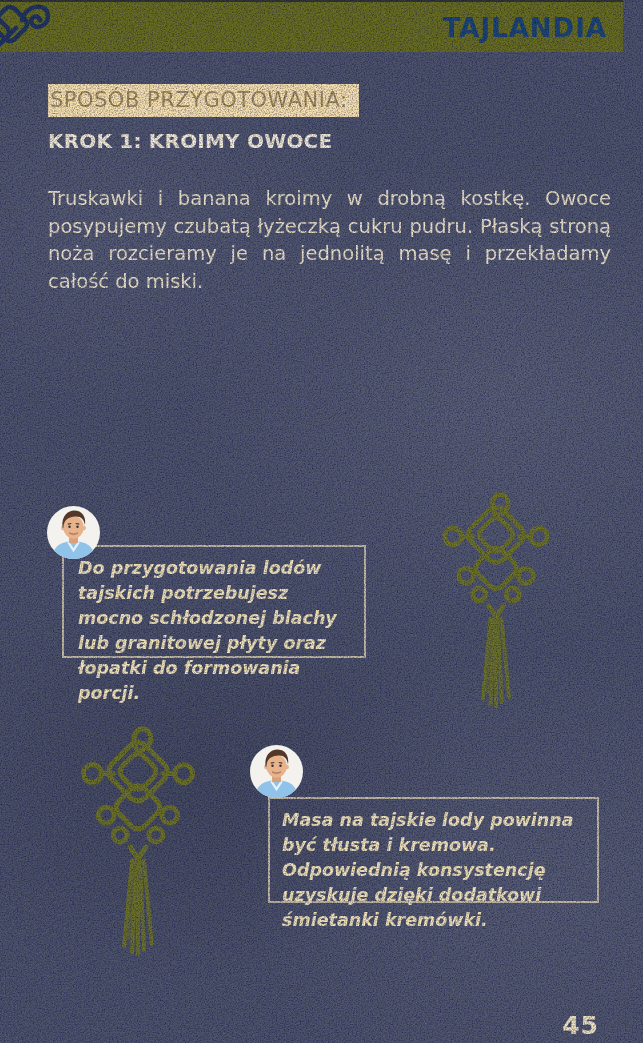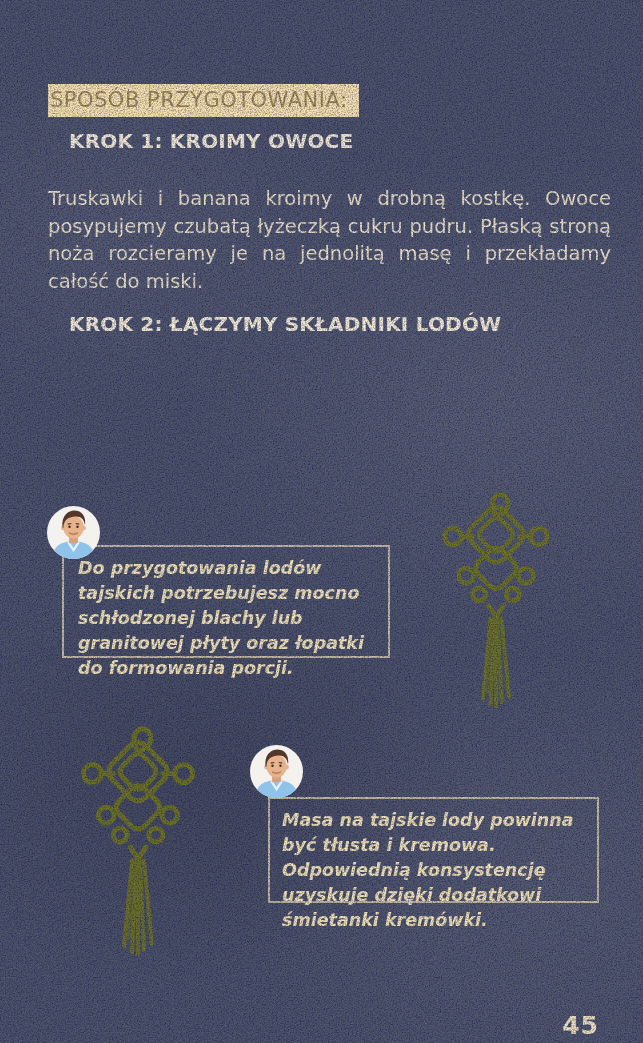--- a/index.html
+++ b/index.html
@@ -29,33 +29,33 @@
   .badge{
     position:absolute;left:48px;top:84px;z-index:2;
     background:#f7e2ad;color:#a18b58;
     font-size:21px;padding:4px 11px 5px 2px;letter-spacing:0.5px;
   }
   .steps{
     position:absolute;left:48px;top:129px;width:563px;z-index:2;
   }
   .step{margin-bottom:17px;}
   .step-heading{
-    font-size:20px;font-weight:bold;color:#f4ecd4;margin-bottom:3px;letter-spacing:0.2px;margin-left:21px;
+    font-size:20px;font-weight:bold;color:#f4ecd4;margin-bottom:3px;letter-spacing:0.2px;
   }
   .step-body{
     font-size:19.5px;color:#ece2c5;line-height:27.5px;text-align:justify;margin-top:32px;
   }
   
   .tip-box{
     position:absolute;z-index:2;box-sizing:border-box;
     border:2px solid rgba(236,221,180,0.75);
     padding:9px 14px;
     color:#f2e4b6;font-size:17.5px;font-weight:bold;font-style:italic;line-height:25px;
   }
-  .tip-box.tip-1{left:62px;top:545px;width:328px;height:113px;}
+  .tip-box.tip-1{left:62px;top:545px;width:304px;height:113px;}
   .tip-box.tip-2{left:268px;top:797px;width:331px;height:106px;padding-left:12px;}
   .avatar{position:absolute;z-index:4;width:53px;height:53px;}
   .avatar.av-1{left:47px;top:506px;}
   .avatar.av-2{left:250px;top:745px;}
   
   .knot{position:absolute;z-index:1;opacity:0.92;}
   .knot.knot-right{left:440px;top:486px;}
   .knot.knot-left{left:78px;top:722px;}
   
   .page-number{
@@ -74,30 +74,41 @@
       <feColorMatrix type="matrix" values="0 0 0 0 0  0 0 0 0 0  0 0 0 0 0.06  1.1 1.1 1.1 0 -1.45"></feColorMatrix>
     </filter>
     <filter id="grain2">
       <feTurbulence type="fractalNoise" baseFrequency="0.9" numOctaves="2" seed="42" stitchTiles="stitch"></feTurbulence>
       <feColorMatrix type="matrix" values="0 0 0 0 1  0 0 0 0 1  0 0 0 0 1  1.0 1.0 1.0 0 -1.7"></feColorMatrix>
     </filter>
     <rect width="643" height="1043" filter="url(#grain)" opacity="0.55"></rect>
     <rect width="643" height="1043" filter="url(#grain2)" opacity="0.18"></rect>
   </svg>
 
+  <div class="header">
+    <svg class="header-knot" width="78" height="58" viewBox="0 0 78 58" aria-hidden="true">
+      <g fill="none" stroke="#22365c" stroke-width="4.5" stroke-linecap="round">
+        <rect x="10" y="12" width="28" height="28" rx="7" transform="rotate(45 24 26)"></rect>
+        <rect x="-8" y="20" width="28" height="28" rx="7" transform="rotate(45 6 34)"></rect>
+        <path d="M36,22 C40,6 62,4 62,18 C62,28 50,32 46,26 C43,21 49,16 53,20"></path>
+        <circle cx="54" cy="22" r="2.5" fill="#22365c" stroke="none"></circle>
+        <path d="M8,52 L30,30"></path>
+      </g>
+    </svg>
+    <div class="header-title">TAJLANDIA</div>
+  </div>
 
   <div class="badge">SPOSÓB PRZYGOTOWANIA:</div>
 
   <div class="steps">
     <div class="step">
       <div class="step-heading">KROK 1: KROIMY OWOCE</div>
       <div class="step-body">Truskawki i banana kroimy w drobną kostkę. Owoce posypujemy czubatą łyżeczką cukru pudru. Płaską stroną noża rozcieramy je na jednolitą masę i przekładamy całość do miski.</div>
     </div>
     <div class="step">
-      <div class="step-heading">KROK 2: ŁĄCZYMY SKŁADNIKI LODÓW</div>
     </div>
   </div>
 
   <svg width="0" height="0" style="position:absolute" aria-hidden="true">
     <symbol id="knot-tassel" viewBox="0 0 120 240">
       <g fill="none" stroke="#71761f" stroke-width="5" stroke-linecap="round">
         <path d="M60,30 C48,10 66,0 72,12 C76,22 66,30 60,28"></path>
         <rect x="36" y="26" width="48" height="48" rx="11" transform="rotate(45 60 50)"></rect>
         <rect x="45" y="35" width="30" height="30" rx="8" transform="rotate(45 60 50)"></rect>
         <circle cx="14" cy="52" r="9"></circle>

